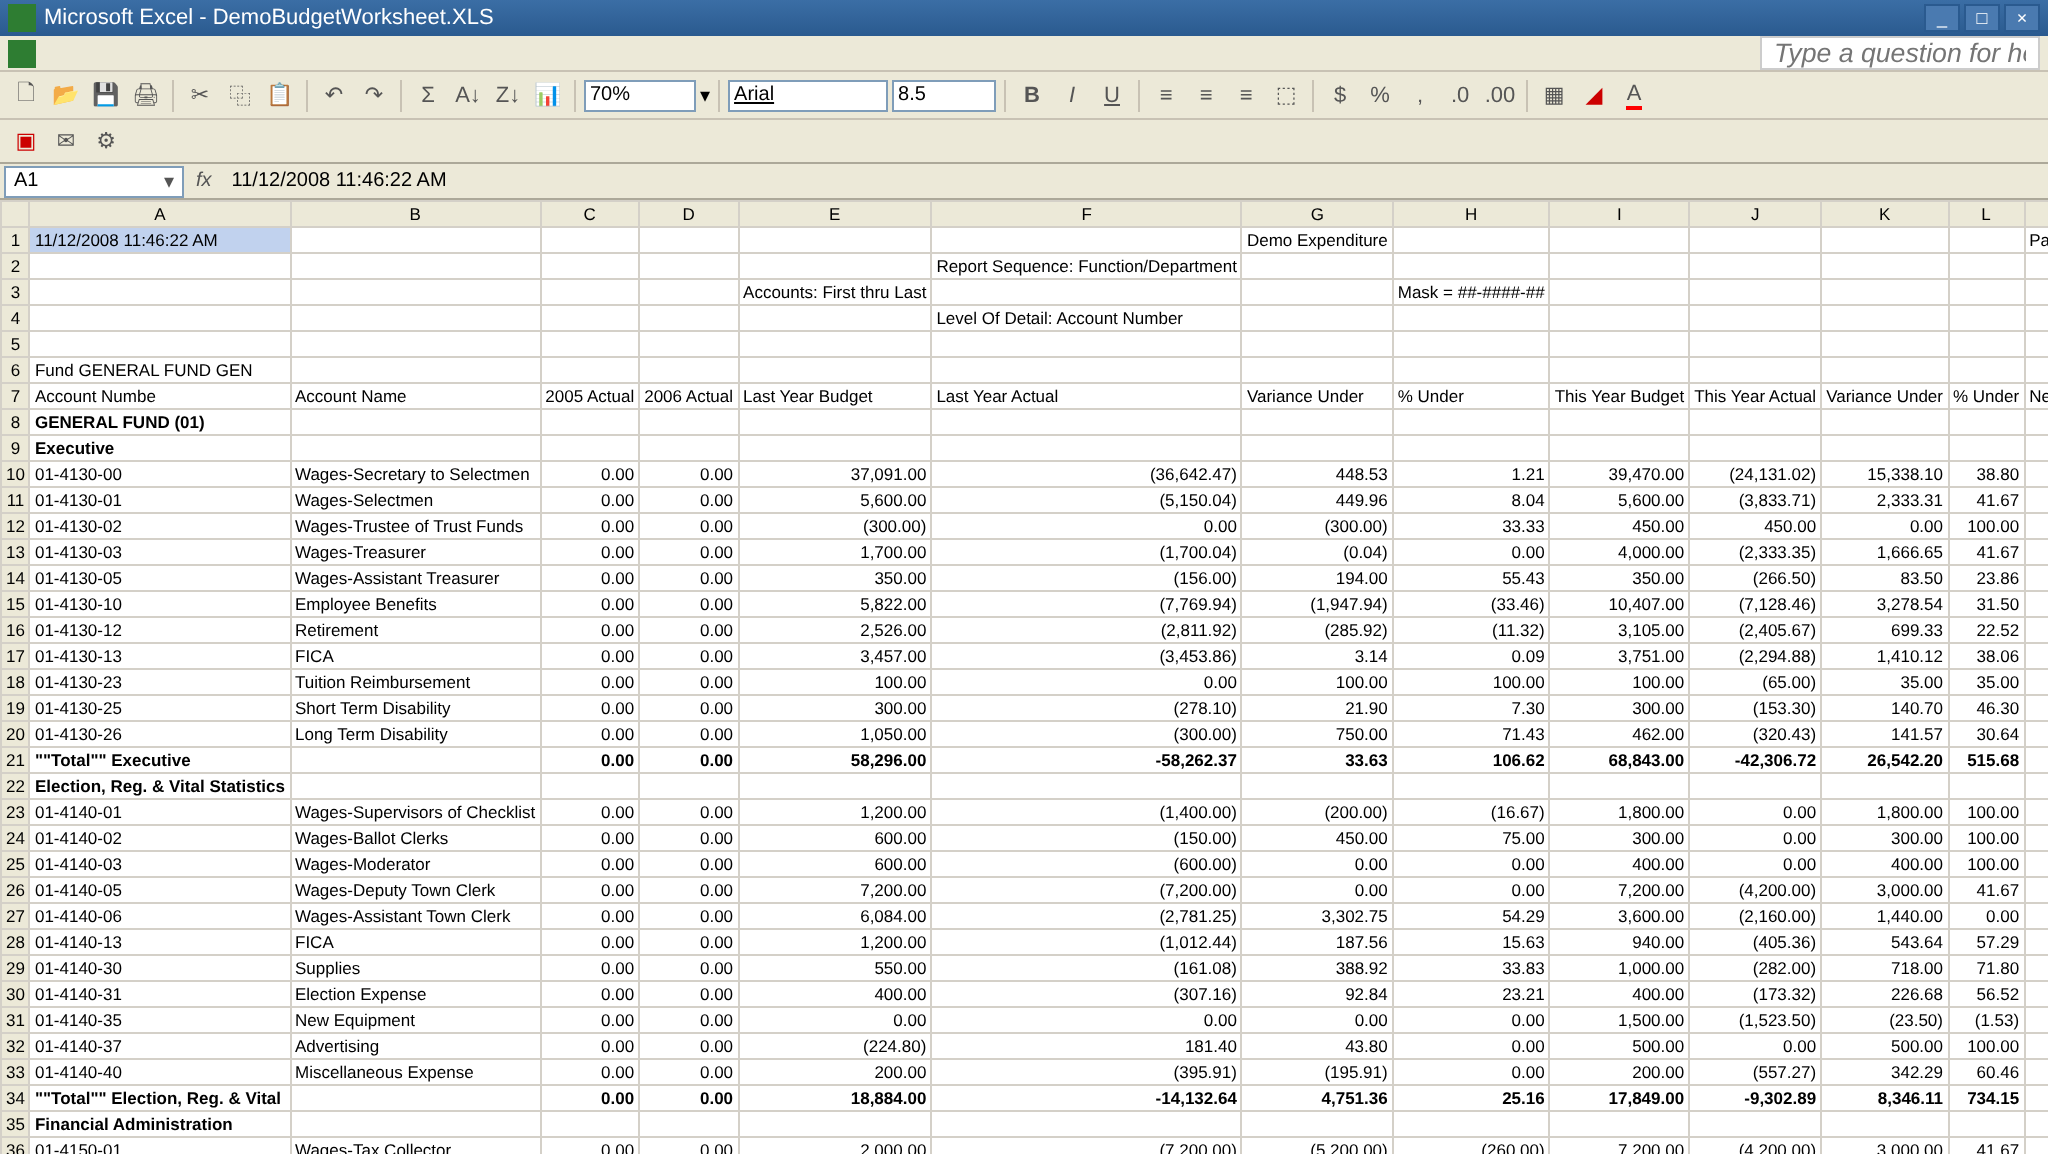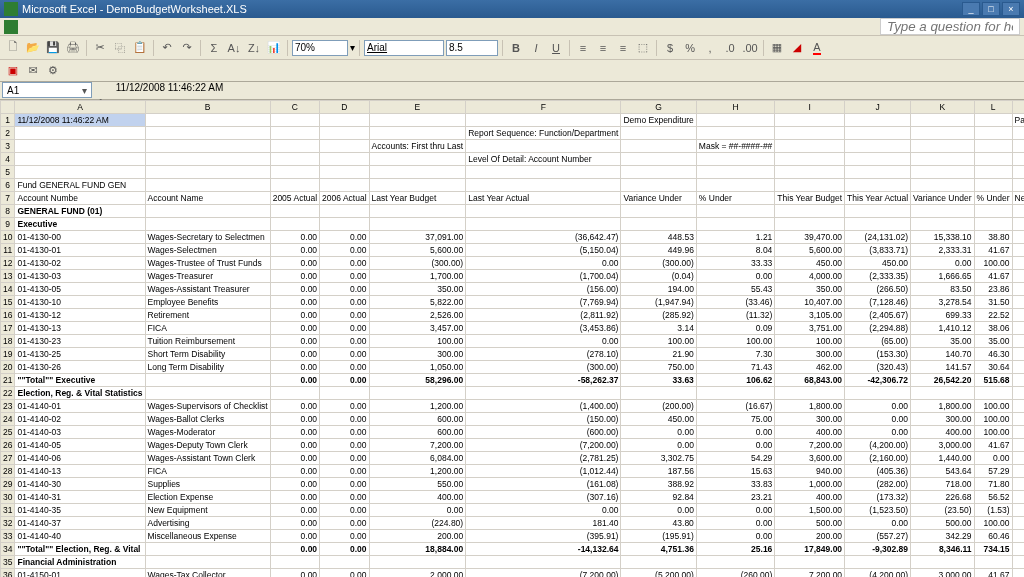--- a/index.html
+++ b/index.html
@@ -14,21 +14,21 @@
 .menubar .mitem { padding:1px 7px; cursor:pointer; }
 .menubar .help { margin-left:auto; color:#888; font-style:italic; padding:0 6px; border:1px solid #ccc; background:#fff; width:140px; }
 .toolbar { background:#ece9d8; height:24px; display:flex; align-items:center; padding:0 4px; border-bottom:1px solid #c8c2b4; gap:2px; }
 .tbtn { width:18px; height:18px; border:1px solid transparent; display:flex; align-items:center; justify-content:center; font-size:11px; color:#555; cursor:pointer; }
 .tsep { width:1px; height:16px; background:#c8c2b4; margin:0 2px; }
 .zoom { display:flex; align-items:center; gap:2px; }
 .zoom input { width:56px; height:16px; font-size:10px; border:1px solid #7f9db9; padding:0 2px; }
 .fontsel { width:80px; height:16px; font-size:10px; border:1px solid #7f9db9; padding:0 2px; background:#fff;text-decoration:underline; }
 .fsize { width:52px; height:16px; font-size:10px; border:1px solid #7f9db9; padding:0 2px; background:#fff; }
 .toolbar2 { background:#ece9d8; height:22px; display:flex; align-items:center; padding:0 4px; border-bottom:1px solid #aca899; gap:2px; }
-.namebox-row { background:#ece9d8; height:18px; display:flex; align-items:flex-start; border-bottom:1px solid #aca899; }
+.namebox-row { background:#ece9d8; height:18px; display:flex; align-items:center; border-bottom:1px solid #aca899; }
 .namebox { width:90px; height:16px; border:1px solid #7f9db9; background:#fff; padding:0 4px; margin-left:2px; display:flex; align-items:center; }
 .namebox .dd { margin-left:auto; color:#555; }
 .fx { margin:16px 6px; font-style:italic; color:#555; }
 .formula { flex:1; padding:0 4px; }
 .sheet { position:relative; background:#fff; height:calc(577px - 18px - 18px - 24px - 22px - 18px); overflow:auto; }
 table.grid { border-collapse:collapse; table-layout:fixed; }
 table.grid th, table.grid td { border:1px solid #d4d0c8; height:13px; padding:0 2px; font-size:8.5px; white-space:nowrap; overflow:hidden; }
 table.grid th { background:#ece9d8; font-weight:normal; text-align:center; position:sticky; }
 table.grid th.rowh { width:22px; left:0; z-index:2; }
 table.grid thead th { top:0; z-index:3; }

